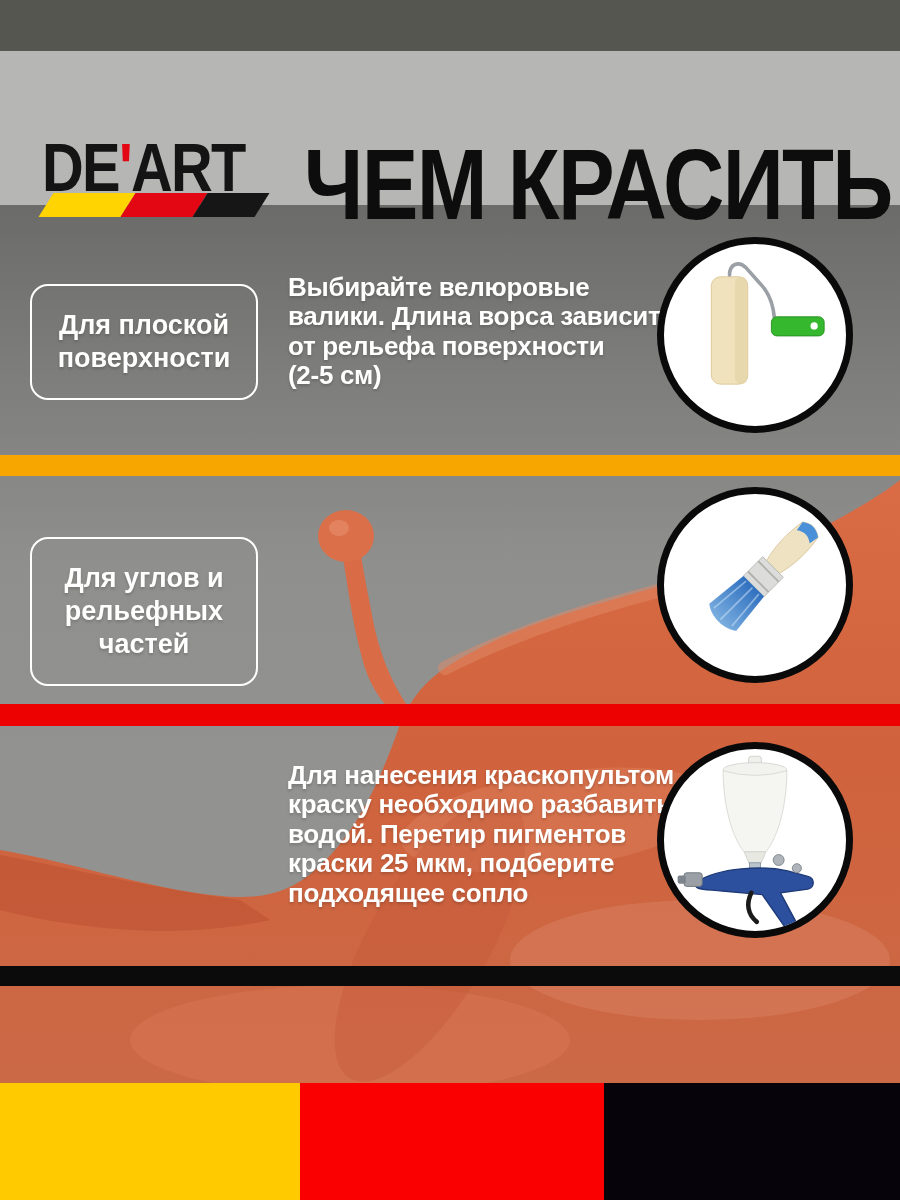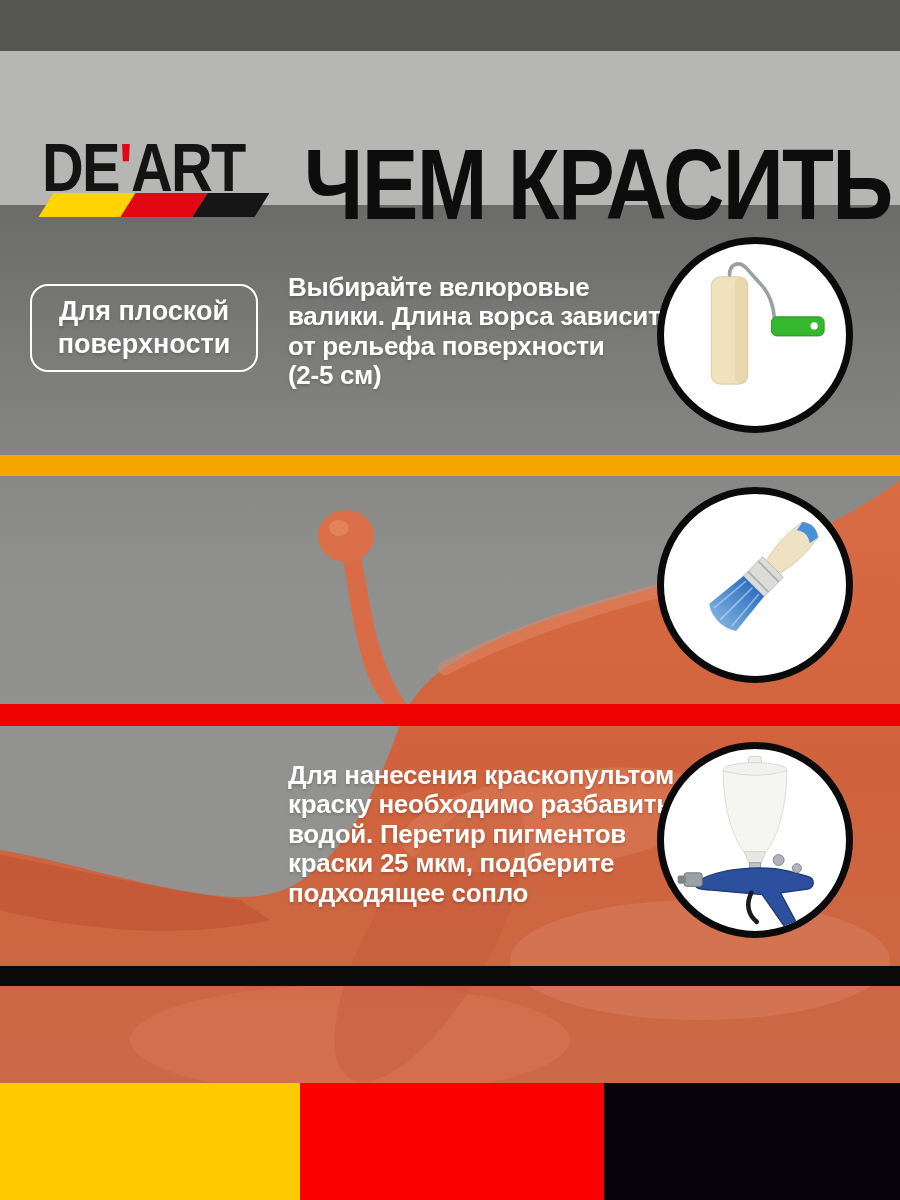--- a/index.html
+++ b/index.html
@@ -15,21 +15,21 @@
   .stripe-seg{height:24px;transform:skewX(-32deg);}
   .seg-yellow{width:82px;} .seg-red{width:72px;} .seg-black{width:62px;}
   .title{position:absolute;left:256px;top:86px;width:636px;text-align:center;
          font-size:100px;font-weight:bold;color:#0D0D0D;line-height:.95;
          transform:scaleX(.85);transform-origin:50% 0;letter-spacing:-2px;white-space:nowrap;}
   .splash{position:absolute;left:0;top:400px;width:900px;height:700px;z-index:1;}
   .divider{position:absolute;left:0;width:900px;z-index:3;}
   #div1{top:455px;height:21px;} #div2{top:704px;height:22px;} #div3{top:966px;height:20px;}
   .label-box{position:absolute;left:30px;width:224px;border:2px solid #fff;border-radius:18px;
              color:#fff;font-weight:bold;font-size:27px;line-height:1.22;text-align:center;
-             white-space:pre-line;padding:9px 0;z-index:2;text-shadow:0 2px 3px rgba(0,0,0,.18);}
+             white-space:pre-line;padding:23px 0;z-index:2;text-shadow:0 2px 3px rgba(0,0,0,.18);}
   #label1{top:284px;} #label2{top:537px;} #label3{top:788px;}
   .desc{position:absolute;left:288px;color:#fff;font-weight:bold;font-size:26px;line-height:1.13;
         white-space:pre-line;z-index:2;text-shadow:0 2px 3px rgba(0,0,0,.18);letter-spacing:-.3px;}
   #desc1{top:273px;} #desc2{top:568px;} #desc3{top:761px;}
   .icon-circle{position:absolute;left:657px;width:196px;height:196px;background:#fff;
                border:7px solid #0A0A0A;border-radius:50%;box-sizing:border-box;z-index:2;
                display:flex;align-items:center;justify-content:center;overflow:hidden;}
   #circle1{top:237px;} #circle2{top:487px;} #circle3{top:742px;}
   .footer{position:absolute;left:0;top:1083px;width:900px;height:117px;display:flex;z-index:4;}
   .footer-block{height:117px;}
@@ -101,20 +101,23 @@
       <rect x="52" y="36" width="40" height="118" rx="10" fill="#F0E2BC" stroke="#DBC797"></rect>
       <rect x="78" y="36" width="14" height="118" rx="7" fill="#E3D2A4" opacity=".6"></rect>
       <path d="M72,34 C72,22 82,18 90,26 L106,44 C114,52 118,62 120,72 L122,86" fill="none" stroke="#9AA0A6" stroke-width="4" stroke-linecap="round"></path>
       <rect x="118" y="80" width="58" height="21" rx="6" fill="#35B82E" stroke="#249020"></rect>
       <circle cx="165" cy="90" r="4" fill="#fff"></circle>
     </svg>
   </div>
 
   <div class="divider" id="div1" style="background-color: rgb(247, 166, 0);"></div>
 
+  <div class="label-box" id="label2">Для углов и
+рельефных
+частей</div>
   <div class="icon-circle" id="circle2">
     <svg width="182" height="182" viewBox="0 0 200 200">
       <defs>
         <linearGradient id="bristleGrad" x1="0" y1="0" x2="0" y2="1">
           <stop offset="0" stop-color="#2F6FBE"></stop>
           <stop offset="1" stop-color="#7AAEE0"></stop>
         </linearGradient>
       </defs>
       <g transform="rotate(45 100 100)">
         <path d="M88,14 C84,38 86,56 90,72 L110,72 C114,56 116,38 112,14 C104,8 96,8 88,14 Z" fill="#EFE2C2" stroke="#D9C9A4"></path>

